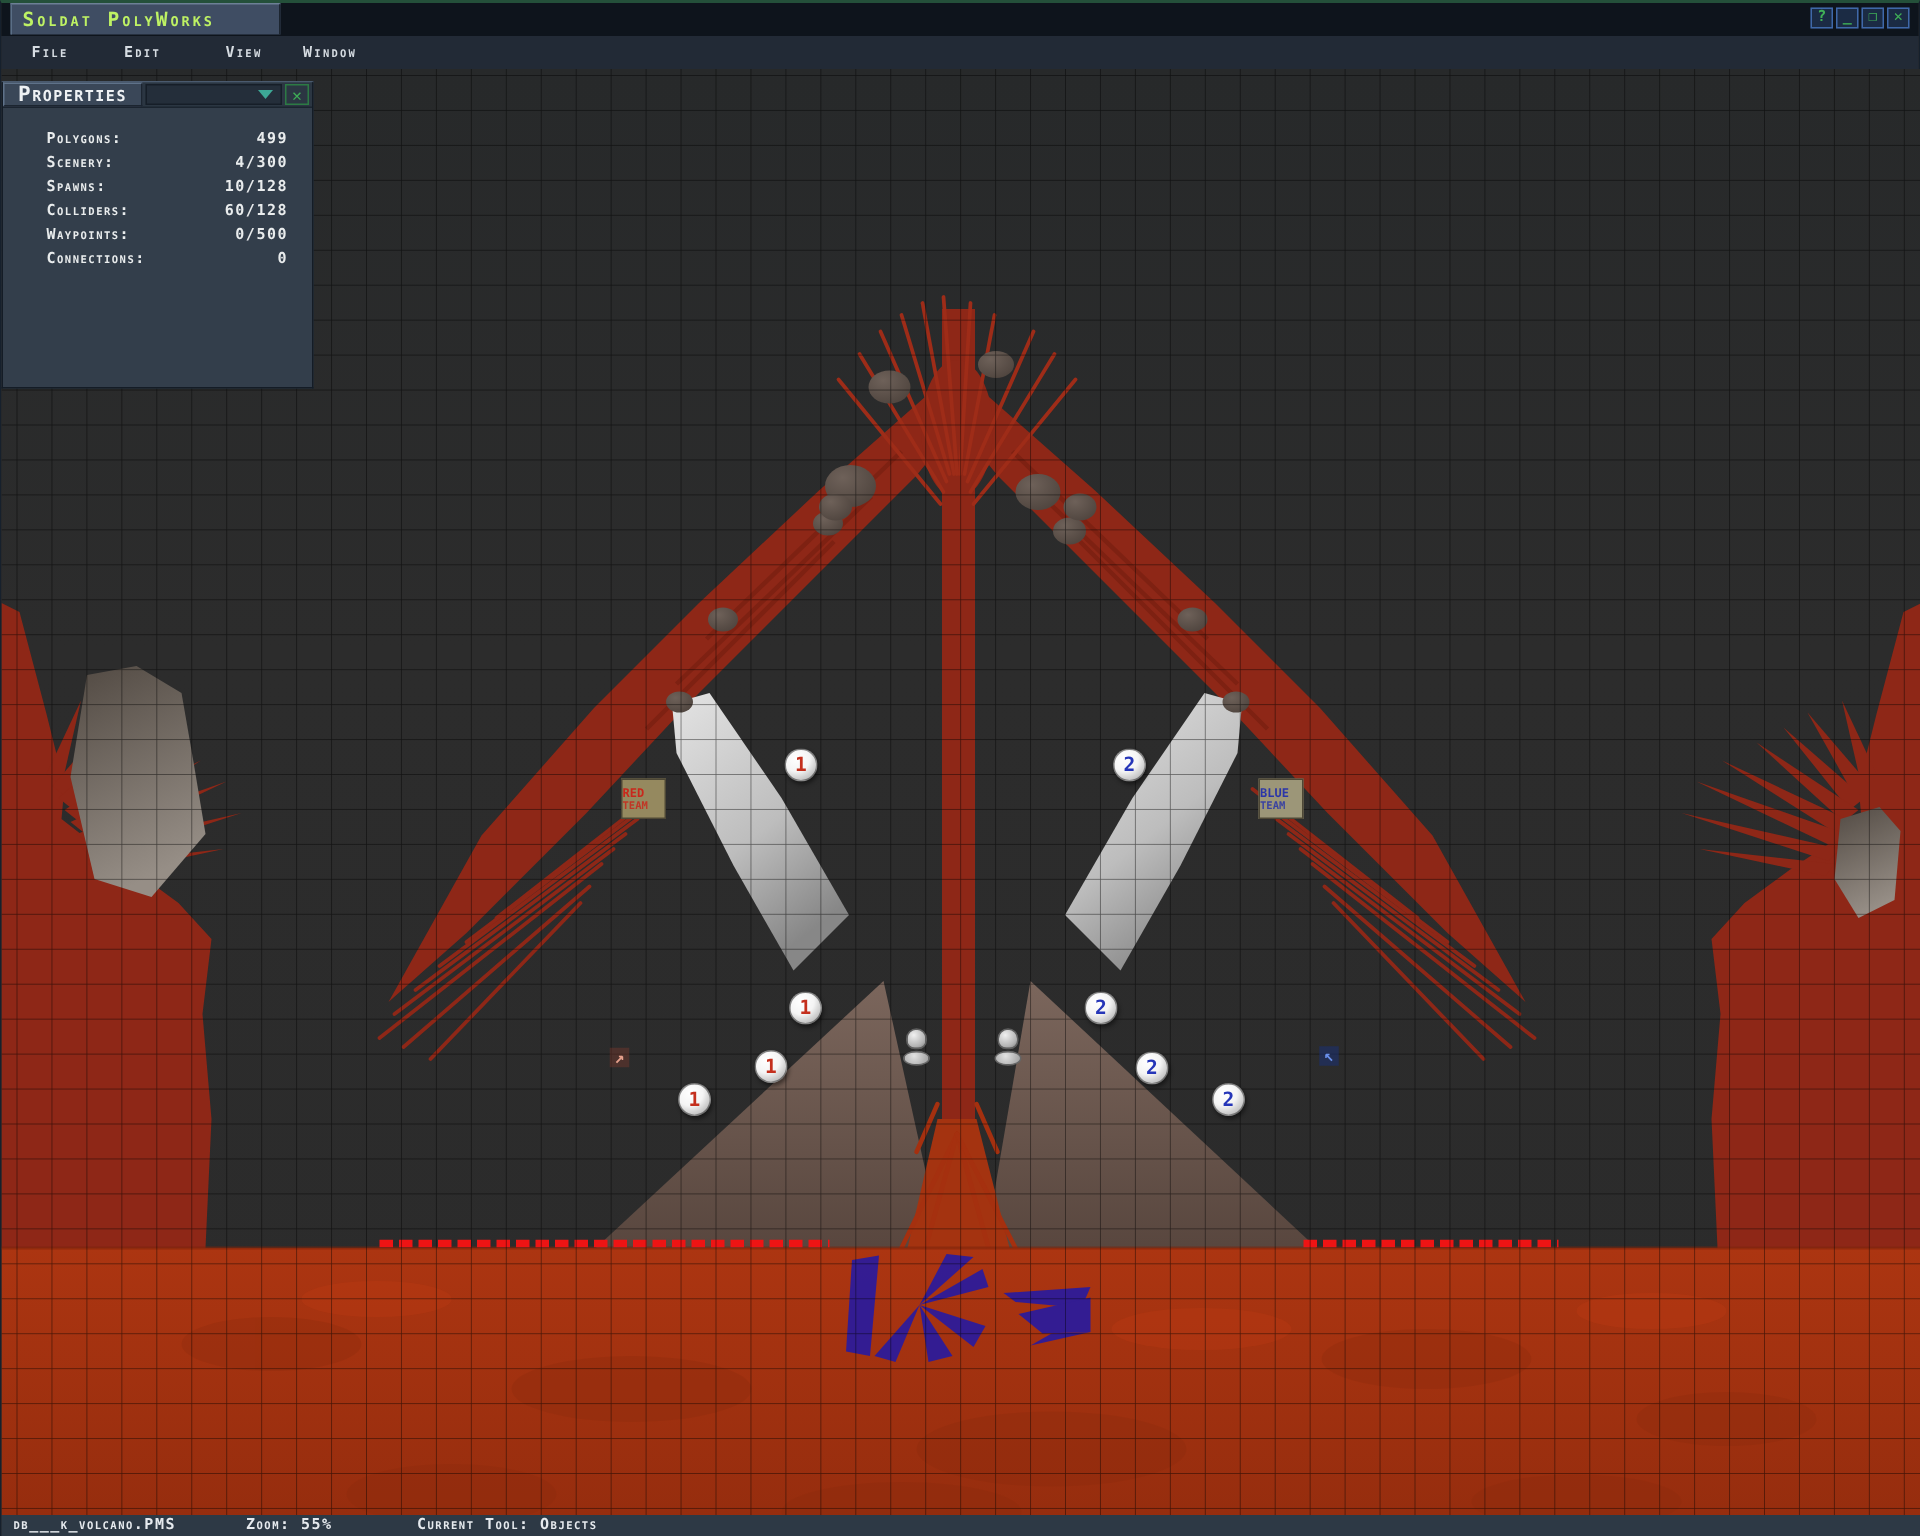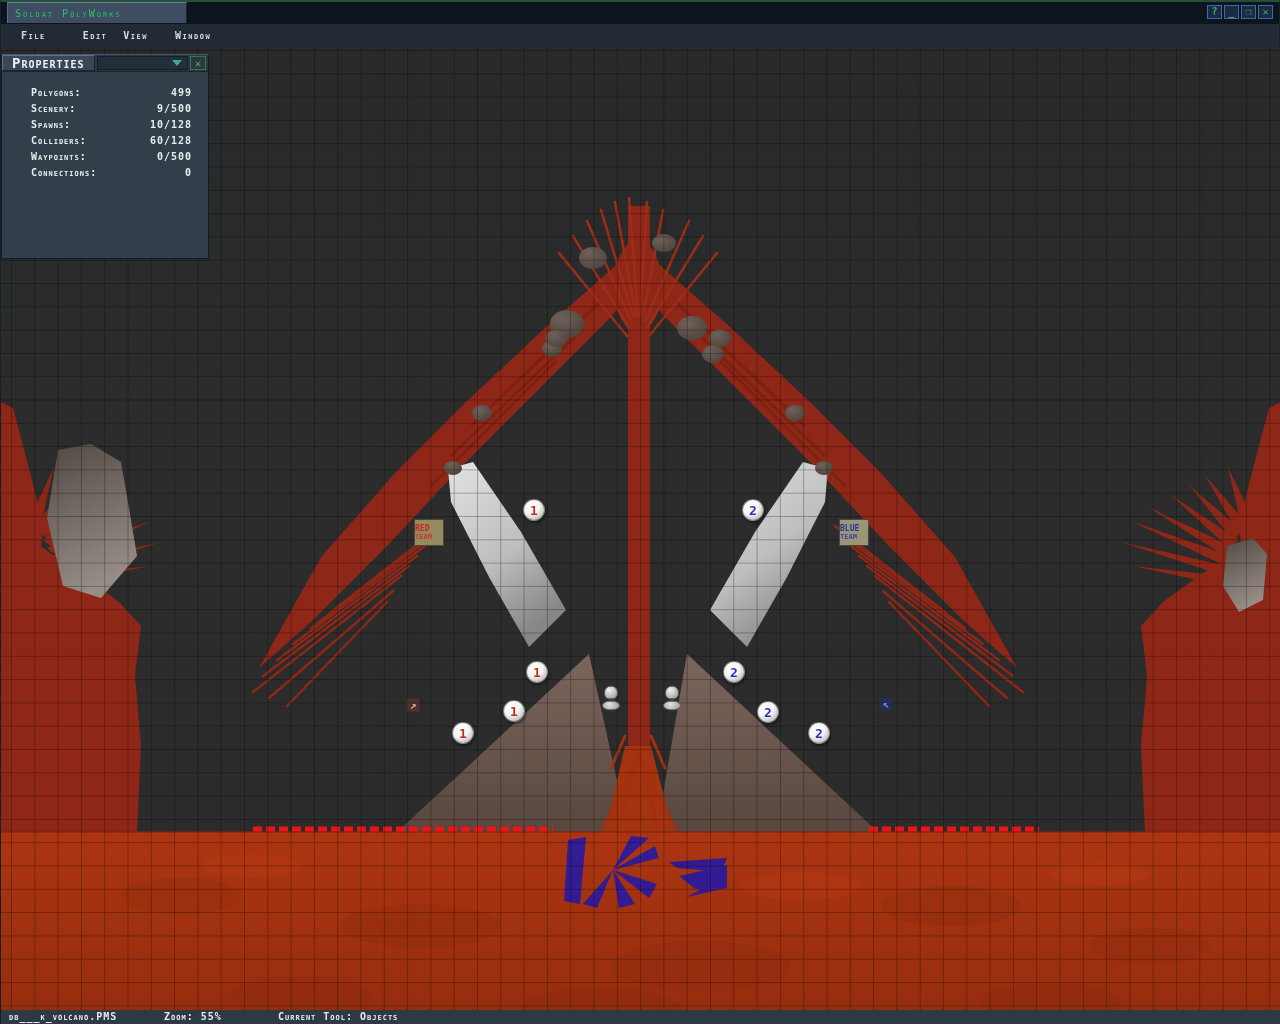--- a/index.html
+++ b/index.html
@@ -13,29 +13,29 @@
   *{box-sizing:border-box;margin:0;padding:0}
   html,body{width:1280px;height:1024px;overflow:hidden}
   body{font-family:"DejaVu Sans Mono","Liberation Mono",monospace;background:#000}
   .app{position:relative;width:1280px;height:1024px;background:var(--canvas-bg);
        border-top:2px solid #24503a;border-left:1px solid #16202c;border-right:1px solid #16202c}
   
   .titlebar{position:relative;height:22px;background:var(--titlebar-bg)}
   .title-box{position:absolute;left:6px;top:0;height:21px;width:180px;background:var(--title-box-bg);
        border-top:1px solid #6d8096;border-left:1px solid #5a6e86;border-right:1px solid #1c2530;
        display:flex;align-items:center;padding-left:7px}
-  .title-text{font-variant:small-caps;font-weight:normal;font-size:10px;letter-spacing:2px;color:#22c55e}
+  .title-text{font-variant:small-caps;font-weight:bold;font-size:13px;letter-spacing:2px;color:#bef264}
   .win-controls{position:absolute;right:6px;top:3px;display:flex;gap:2px}
   .win-btn{width:15px;height:14px;background:var(--btn-bg);border:1px solid var(--btn-border);
        color:var(--accent-green);font-size:10px;font-weight:bold;line-height:12px;text-align:center;cursor:default}
   
   .menubar{height:22px;background:var(--menu-bg);display:flex;align-items:center}
   .menu-item{font-variant:small-caps;font-weight:bold;font-size:10px;letter-spacing:1.5px;color:#d6dce2}
   .menu-item:nth-child(1){margin-left:20px}.menu-item:nth-child(2){margin-left:37px}
-  .menu-item:nth-child(3){margin-left:16px}.menu-item:nth-child(4){margin-left:27px}
+  .menu-item:nth-child(3){margin-left:43px}.menu-item:nth-child(4){margin-left:27px}
   
   .viewport{position:absolute;left:0;top:44px;width:1280px;height:964px;background:var(--canvas-bg)}
   .viewport svg{position:absolute;left:0;top:0}
   
   .panel{position:absolute;left:0;top:52px;width:208px;height:205px;background:var(--panel-bg);
        border:1px solid #141c26;border-top:1px solid #4a5a6e;z-index:20}
   .panel-title-row{height:17px;display:flex;align-items:stretch;background:#2b3642;border-bottom:1px solid #1b242f}
   .panel-title-label{background:var(--panel-box-bg);border-top:1px solid #5f7289;border-left:1px solid #5f7289;
        border-right:1px solid #1c2530;border-bottom:1px solid #1c2530;padding:0 9px;display:flex;align-items:center}
   .panel-title-label span{font-variant:small-caps;font-weight:bold;font-size:14px;letter-spacing:1px;color:#eef1f4}
@@ -327,21 +327,21 @@
       </div>
       <div class="panel-close">✕</div>
     </div>
     <div class="panel-rows">
       <div class="prop-row">
         <span>Polygons:</span>
         <span>499</span>
       </div>
       <div class="prop-row">
         <span>Scenery:</span>
-        <span>9/500</span>
+        <span>4/300</span>
       </div>
       <div class="prop-row">
         <span>Spawns:</span>
         <span>10/128</span>
       </div>
       <div class="prop-row">
         <span>Colliders:</span>
         <span>60/128</span>
       </div>
       <div class="prop-row">

